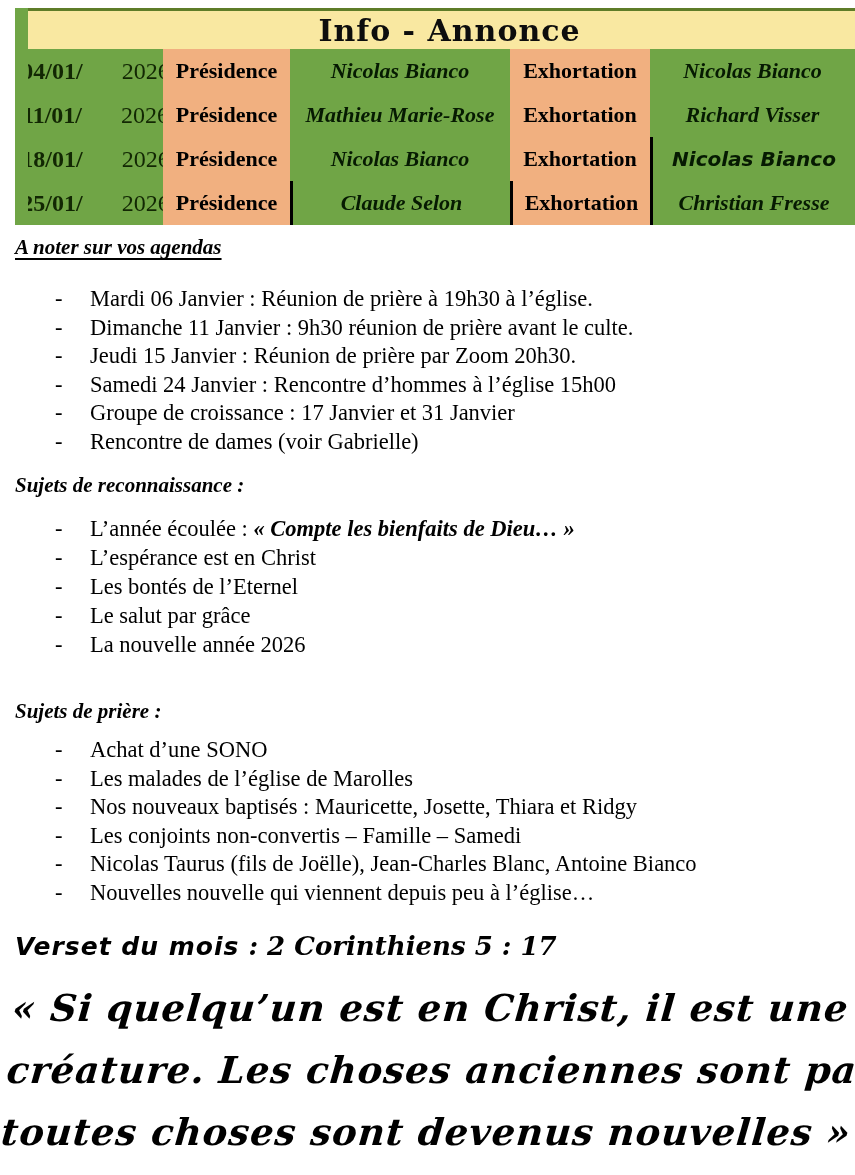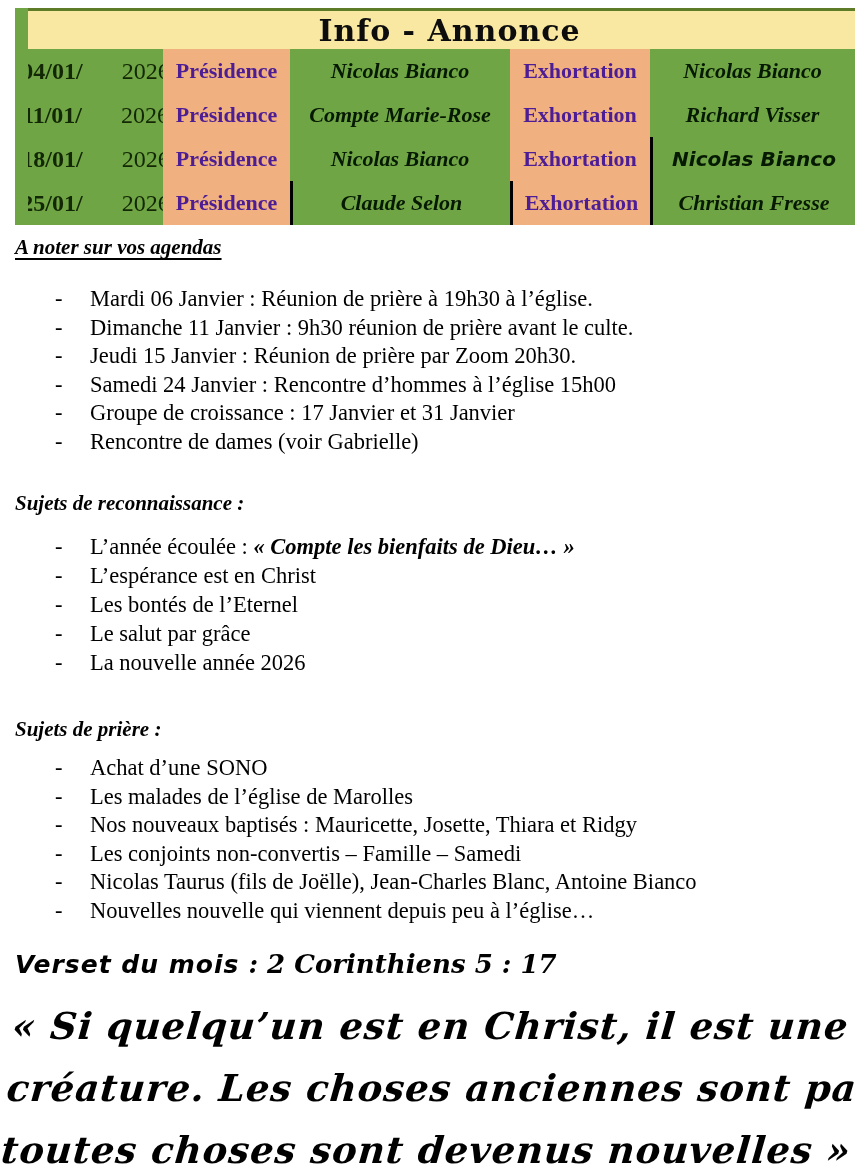--- a/index.html
+++ b/index.html
@@ -40,21 +40,21 @@
     display:flex;align-items:center;justify-content:center;
     box-sizing:border-box;
     overflow:hidden;
   }
   .c-green{background:#70A546;gap:32px;}
   .c-salmon{background:#F1B080;}
   .date{font-size:24px;color:#122703;white-space:nowrap;}
   .date .dd{font-weight:bold;}
   .date .dy{margin-left:7px;}
   .role{
-    font-weight:bold;font-size:22px;color:#4c1d95;
+    font-weight:bold;font-size:22px;color:#000000;
   }
   .name{
     font-weight:bold;font-style:italic;font-size:22px;color:#061a02;
     white-space:nowrap;
   }
   .name.sans{
     font-family:"DejaVu Sans", sans-serif;
     font-size:20px;
   }
   .bL{border-left:3px solid #000;}
@@ -127,21 +127,21 @@
       <div class="cell c-salmon role">Présidence</div>
       <div class="cell c-green name">Nicolas Bianco</div>
       <div class="cell c-salmon role">Exhortation</div>
       <div class="cell c-green name">Nicolas Bianco</div>
 
       <div class="cell c-green date">
           <span class="dd">11/01/</span>
           <span class="dy">2026</span>
         </div>
       <div class="cell c-salmon role">Présidence</div>
-      <div class="cell c-green name">Compte Marie-Rose</div>
+      <div class="cell c-green name">Mathieu Marie-Rose</div>
       <div class="cell c-salmon role">Exhortation</div>
       <div class="cell c-green name">Richard Visser</div>
 
       <div class="cell c-green date">
           <span class="dd">18/01/</span>
           <span class="dy">2026</span>
         </div>
       <div class="cell c-salmon role">Présidence</div>
       <div class="cell c-green name">Nicolas Bianco</div>
       <div class="cell c-salmon role">Exhortation</div>
@@ -180,21 +180,21 @@
     <li>
         <span class="dash">-</span>
         <span>Groupe de croissance : 17 Janvier et 31 Janvier</span>
       </li>
     <li>
         <span class="dash">-</span>
         <span>Rencontre de dames (voir Gabrielle)</span>
       </li>
   </ul>
 
-  <div class="sec-title" style="margin-top:34px;">Sujets de reconnaissance :</div>
+  <div class="sec-title" style="margin-top:16px;">Sujets de reconnaissance :</div>
   <ul class="dashlist tight">
     <li>
         <span class="dash">-</span>
         <span><span>L’année écoulée : </span><span class="bq">« Compte les bienfaits de Dieu… »</span></span>
       </li>
     <li>
         <span class="dash">-</span>
         <span>L’espérance est en Christ</span>
       </li>
     <li>

